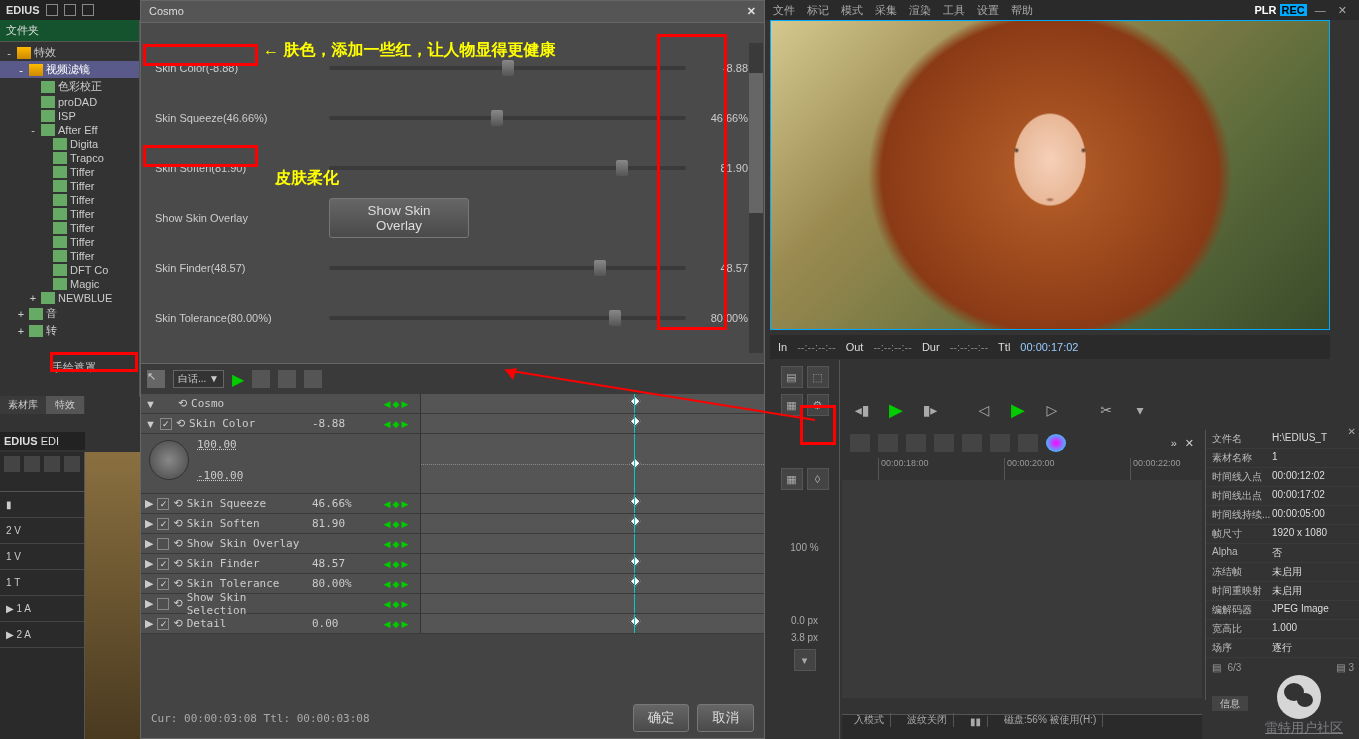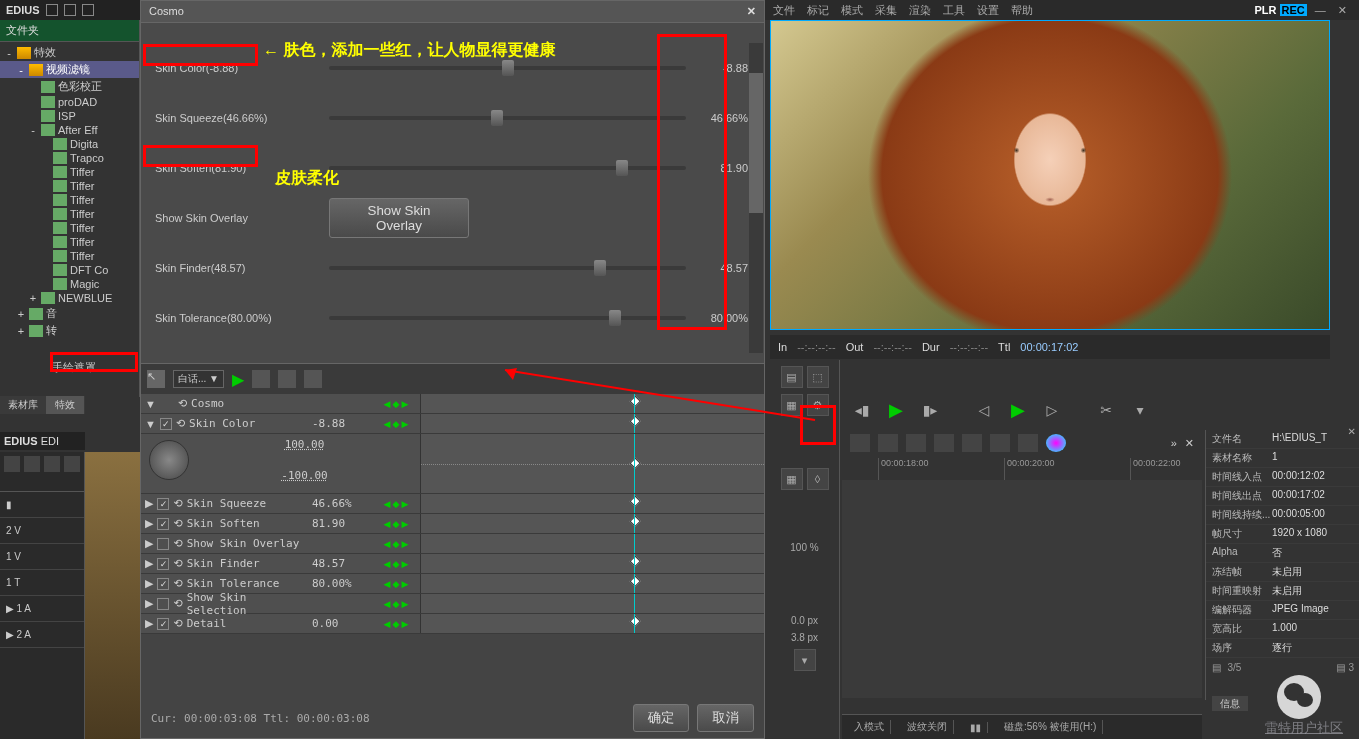--- a/index.html
+++ b/index.html
@@ -118,21 +118,21 @@
 
 
 .info-panel { position:absolute; top:430px; left:1205px; width:155px; height:270px; background:#333; border-left:1px solid #555; font-size:10px; }
 .info-close { position:absolute; top:-4px; right:4px; cursor:pointer; color:#aaa; }
 .info-row { display:flex; padding:2px 6px; border-bottom:1px solid #3a3a3a; }
 .info-row .k { width:60px; color:#bbb; }
 .info-row .v { flex:1; color:#ddd; white-space:nowrap; overflow:hidden; }
 .info-footer { padding:4px 6px; display:flex; align-items:center; gap:6px; color:#999; }
 
 
-.status-bar { position:absolute; bottom:0; left:842px; width:360px; height:20px; background:#2a2a2a; border-top:1px solid #555; display:flex; align-items:center; padding:12px 6px; gap:10px; color:#aaa; font-size:10px; }
+.status-bar { position:absolute; bottom:0; left:842px; width:360px; height:20px; background:#2a2a2a; border-top:1px solid #555; display:flex; align-items:flex-end; padding:12px 6px; gap:10px; color:#aaa; font-size:10px; }
 .status-bar .seg { padding:0 6px; border-right:1px solid #555; }
 
 
 .left-bottom { position:absolute; top:452px; left:0; width:85px; height:287px; background:#2a2a2a; border-right:1px solid #555; }
 .left-bottom .trk { height:26px; border-bottom:1px solid #444; display:flex; align-items:center; padding:0 6px; font-size:10px; }
 .left-bottom .tools { display:flex; gap:4px; padding:4px; }
 .left-bottom .tools .t { width:16px; height:16px; background:#444; cursor:pointer; }
 .bg-preview { position:absolute; top:452px; left:85px; width:55px; height:287px; background:linear-gradient(#8a7040,#4a3a20); }
 
 .watermark { position:absolute; bottom:20px; right:30px; font-size:36px; color:rgba(255,255,255,0.85); font-weight:bold; z-index:50; text-shadow:0 0 4px rgba(0,0,0,0.5);}
@@ -405,21 +405,21 @@
         </div>
         <div class="kf-right">
             <div class="kf-diamond" style="left:62%;"></div>
             <div class="cursor-line" style="left:62%;"></div>
           </div>
       </div>
       <div class="kf-row kf-curve">
         <div class="kf-left" style="justify-content:space-between;flex-direction:column;align-items:flex-start;padding:4px 8px;">
           <div style="display:flex;align-items:center;gap:8px;width:100%;">
             <div class="jog-dial"></div>
-            <div style="flex:1;text-align:center;">
+            <div style="flex:1;text-align:left;">
               <div style="font-family:monospace;text-decoration:underline dotted;">100.00</div>
               <div style="font-family:monospace;text-decoration:underline dotted;margin-top:18px;">-100.00</div>
             </div>
           </div>
         </div>
         <div class="kf-right">
           <div style="position:absolute;left:0;right:0;top:50%;border-top:1px dotted #888;"></div>
           <div class="kf-diamond" style="left:62%;top:28px;background:#fff;"></div>
           <div class="cursor-line" style="left:62%;"></div>
         </div>
@@ -705,21 +705,21 @@
         <span class="k">宽高比</span>
         <span class="v">1.000</span>
       </div>
       <div class="info-row">
         <span class="k">场序</span>
         <span class="v">逐行</span>
       </div>
     </div>
   <div class="info-footer">
     <span>▤</span>
-    <span>3/5</span>
+    <span>6/3</span>
     <span style="margin-left:auto;">▤ <span>3</span></span>
   </div>
   <div style="padding:20px 6px 4px;">
     <span style="background:#444;padding:2px 8px;">信息</span>
   </div>
 </div>
 
 <div class="edius-bar2">
   <span>EDIUS</span>&nbsp;<span style="font-weight:normal;">EDI</span>
 </div>

